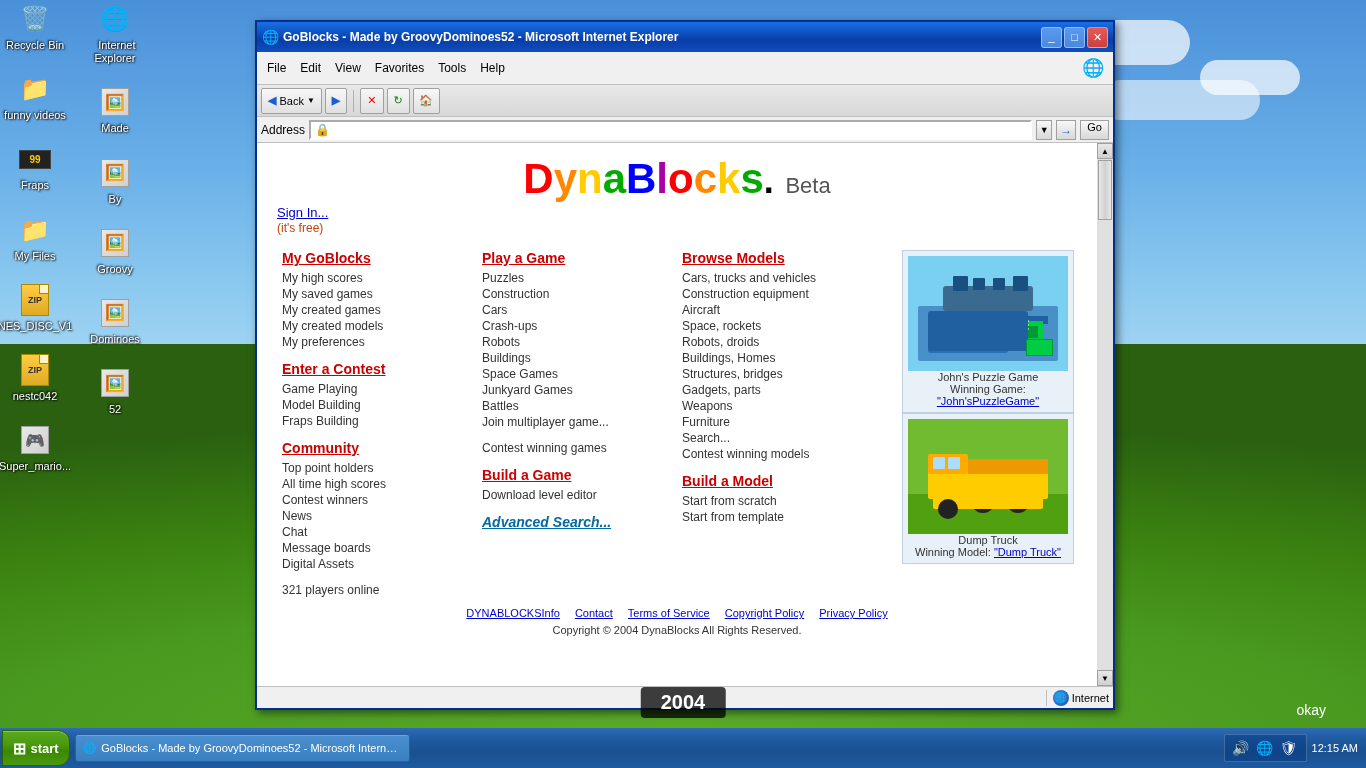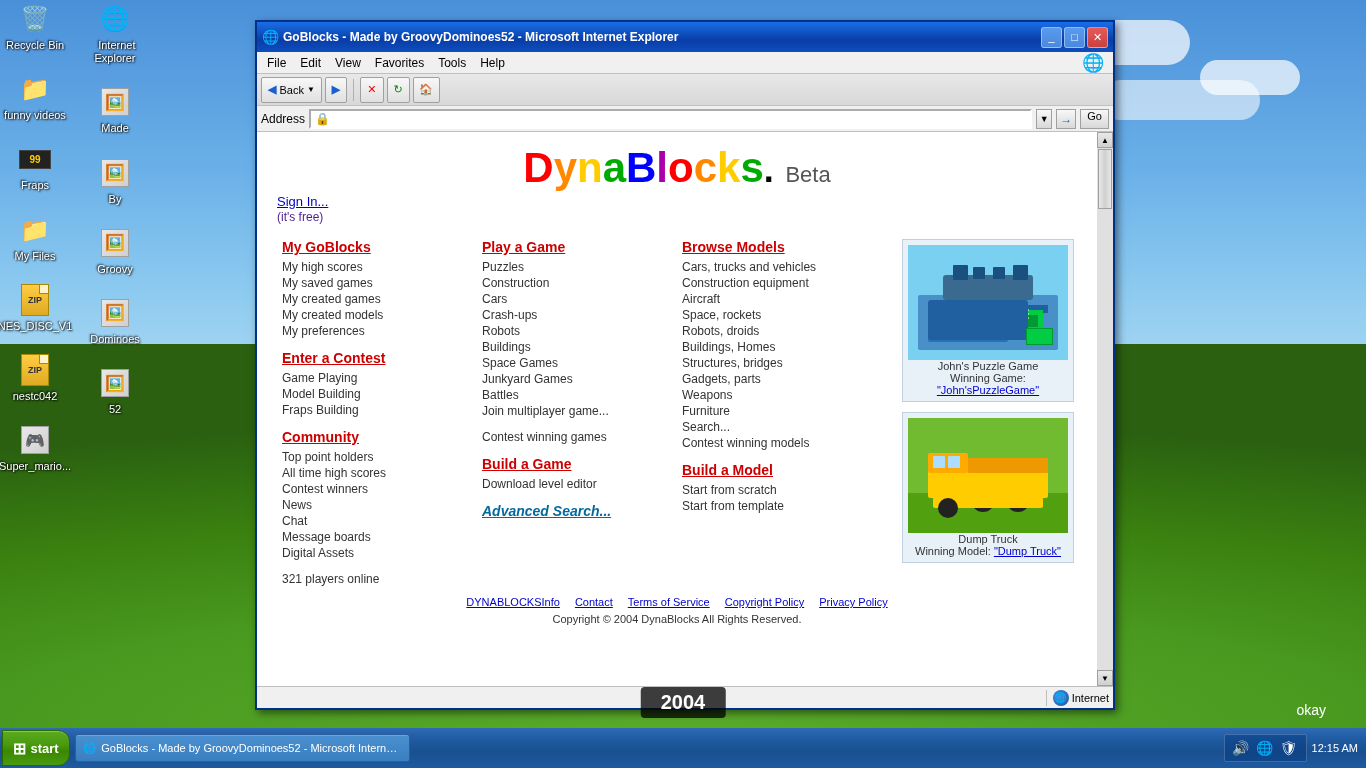--- a/index.html
+++ b/index.html
@@ -236,21 +236,21 @@
     .tb-btn-max { background: linear-gradient(180deg, #5a9aee 0%, #4a8ade 100%); }
     .tb-btn-close { background: linear-gradient(180deg, #e85a5a 0%, #c84040 100%); }
 
     
     .menu-bar {
       height: 22px;
       background: #f0f0f0;
       border-bottom: 1px solid #c0c0c0;
       display: flex;
       align-items: center;
-      padding: 10px 4px;
+      padding: 16px 4px;
       gap: 2px;
     }
 
     .menu-item {
       padding: 2px 6px;
       font-size: 12px;
       font-family: 'Tahoma', sans-serif;
       cursor: pointer;
       color: #000;
     }
@@ -451,21 +451,21 @@
     .sign-in-link {
       color: #0000cc;
       text-decoration: underline;
       font-family: Arial, sans-serif;
       font-size: 13px;
     }
 
     .sign-in-free {
       font-family: Arial, sans-serif;
       font-size: 12px;
-      color: #4c1d95;
+      color: #c2410c;
     }
 
     .content-grid {
       display: grid;
       grid-template-columns: 200px 200px 220px 1fr;
       gap: 0;
       margin-top: 15px;
     }
 
     .col { padding: 0 5px; }
@@ -486,21 +486,20 @@
       color: #333;
       display: block;
       margin-bottom: 2px;
     }
 
     .section-gap { margin-top: 12px; }
 
     .featured-section {
       display: flex;
       flex-direction: column;
-      gap: 10px;
     }
 
     .featured-item {
       background: #e8f0f8;
       border: 1px solid #c0d0e0;
       padding: 5px;
     }
 
     .featured-caption {
       font-family: Arial, sans-serif;

